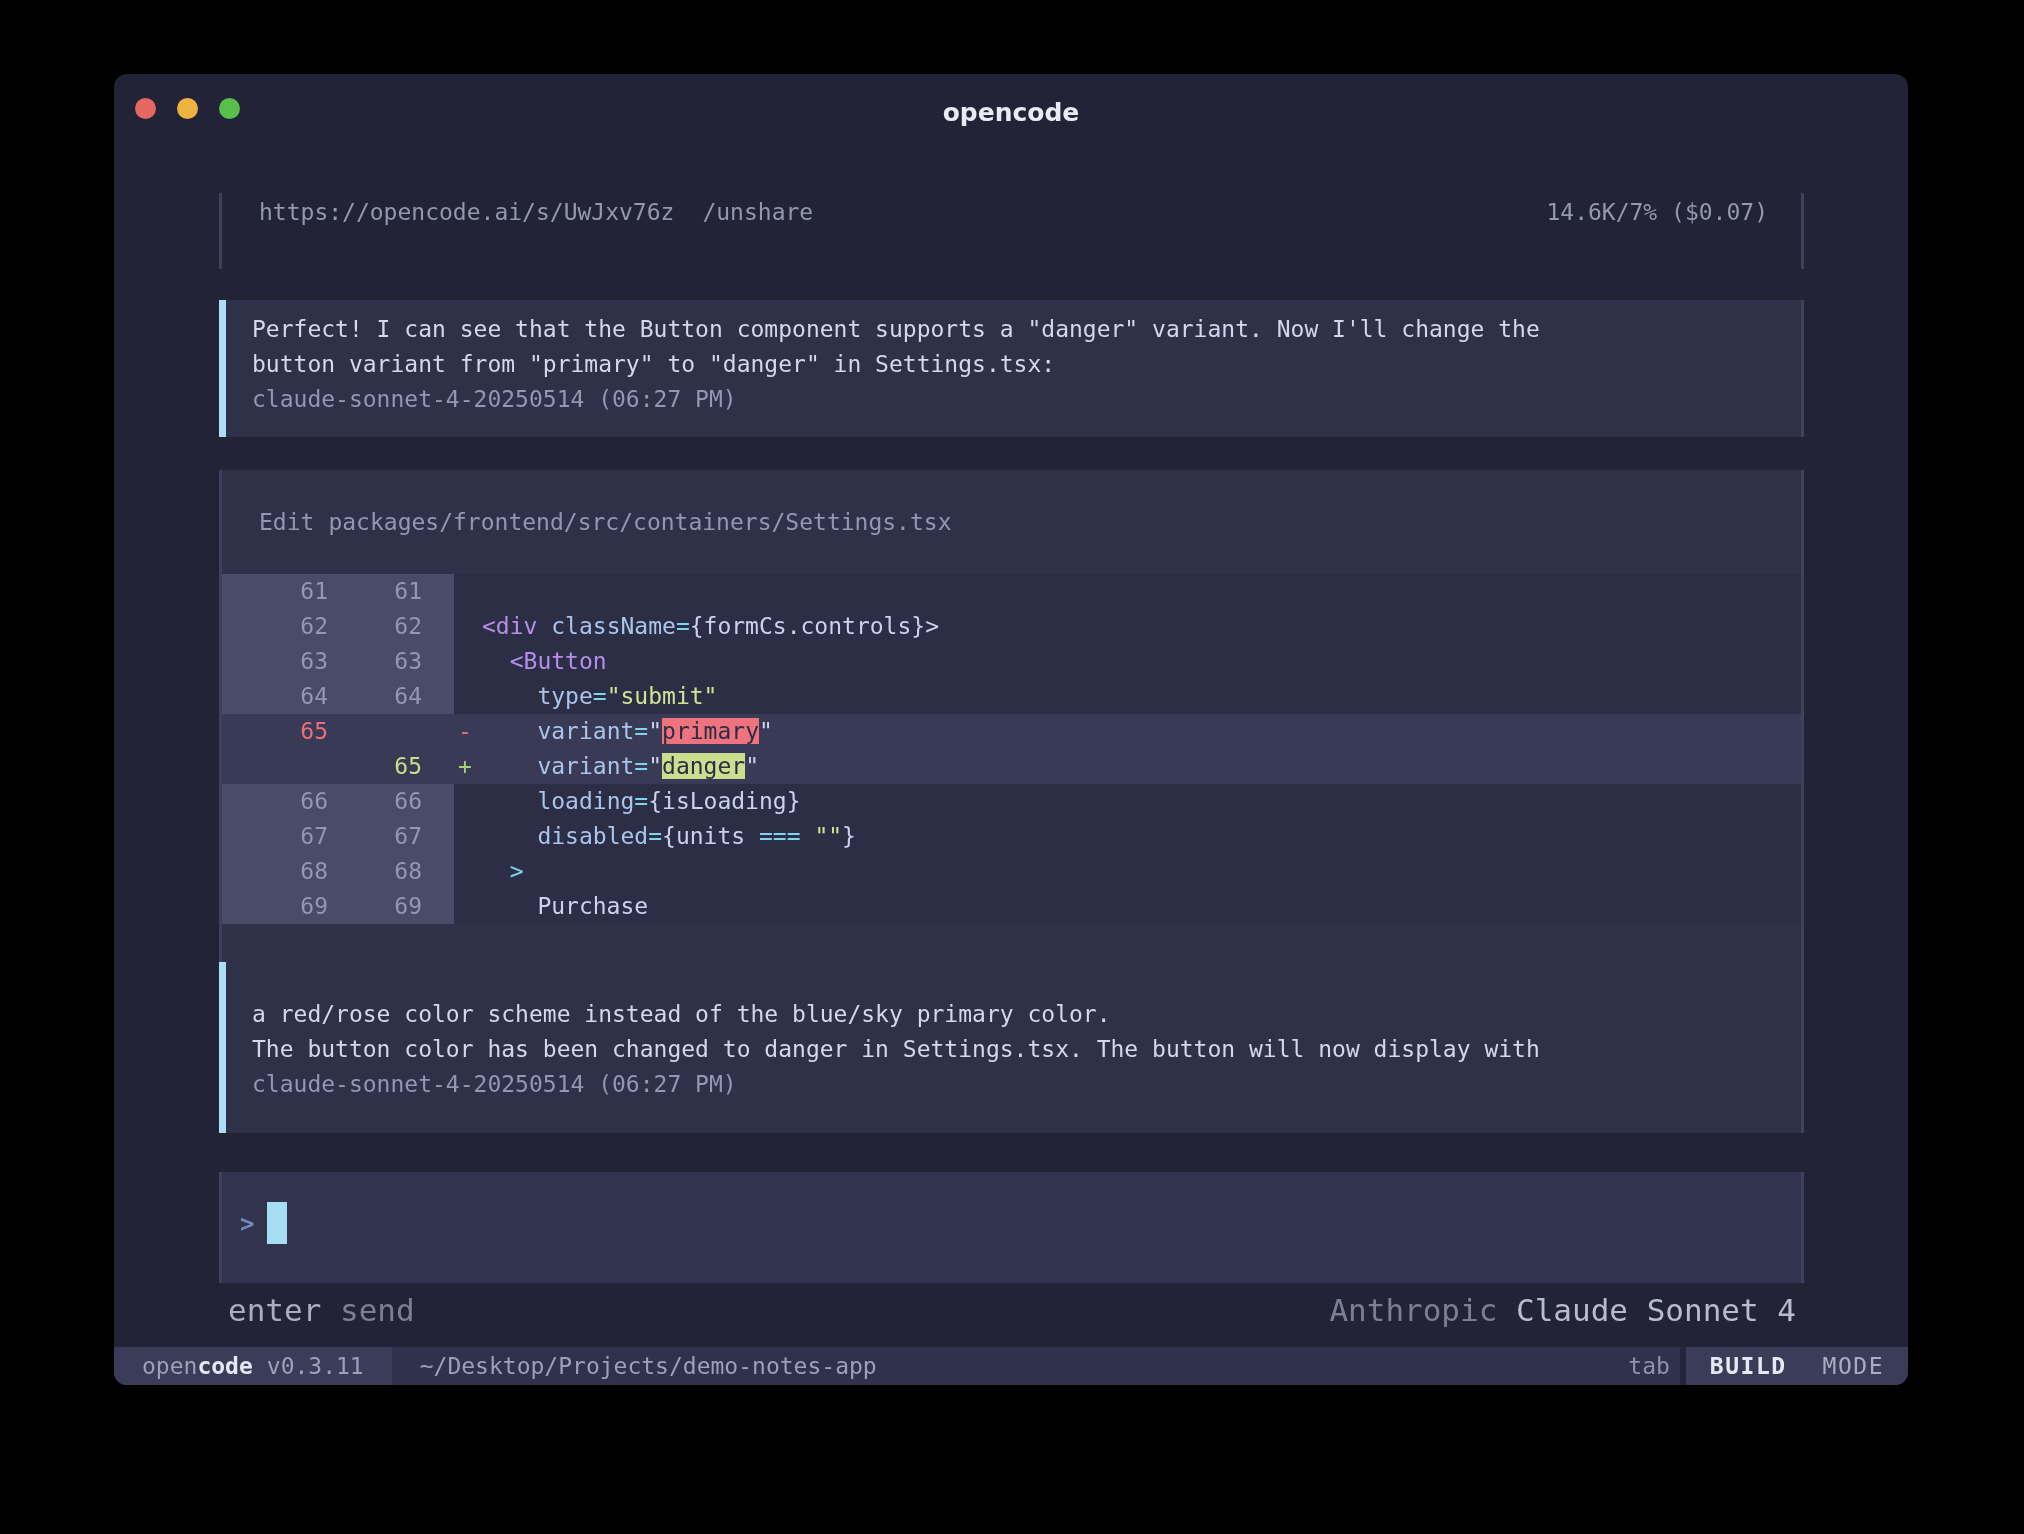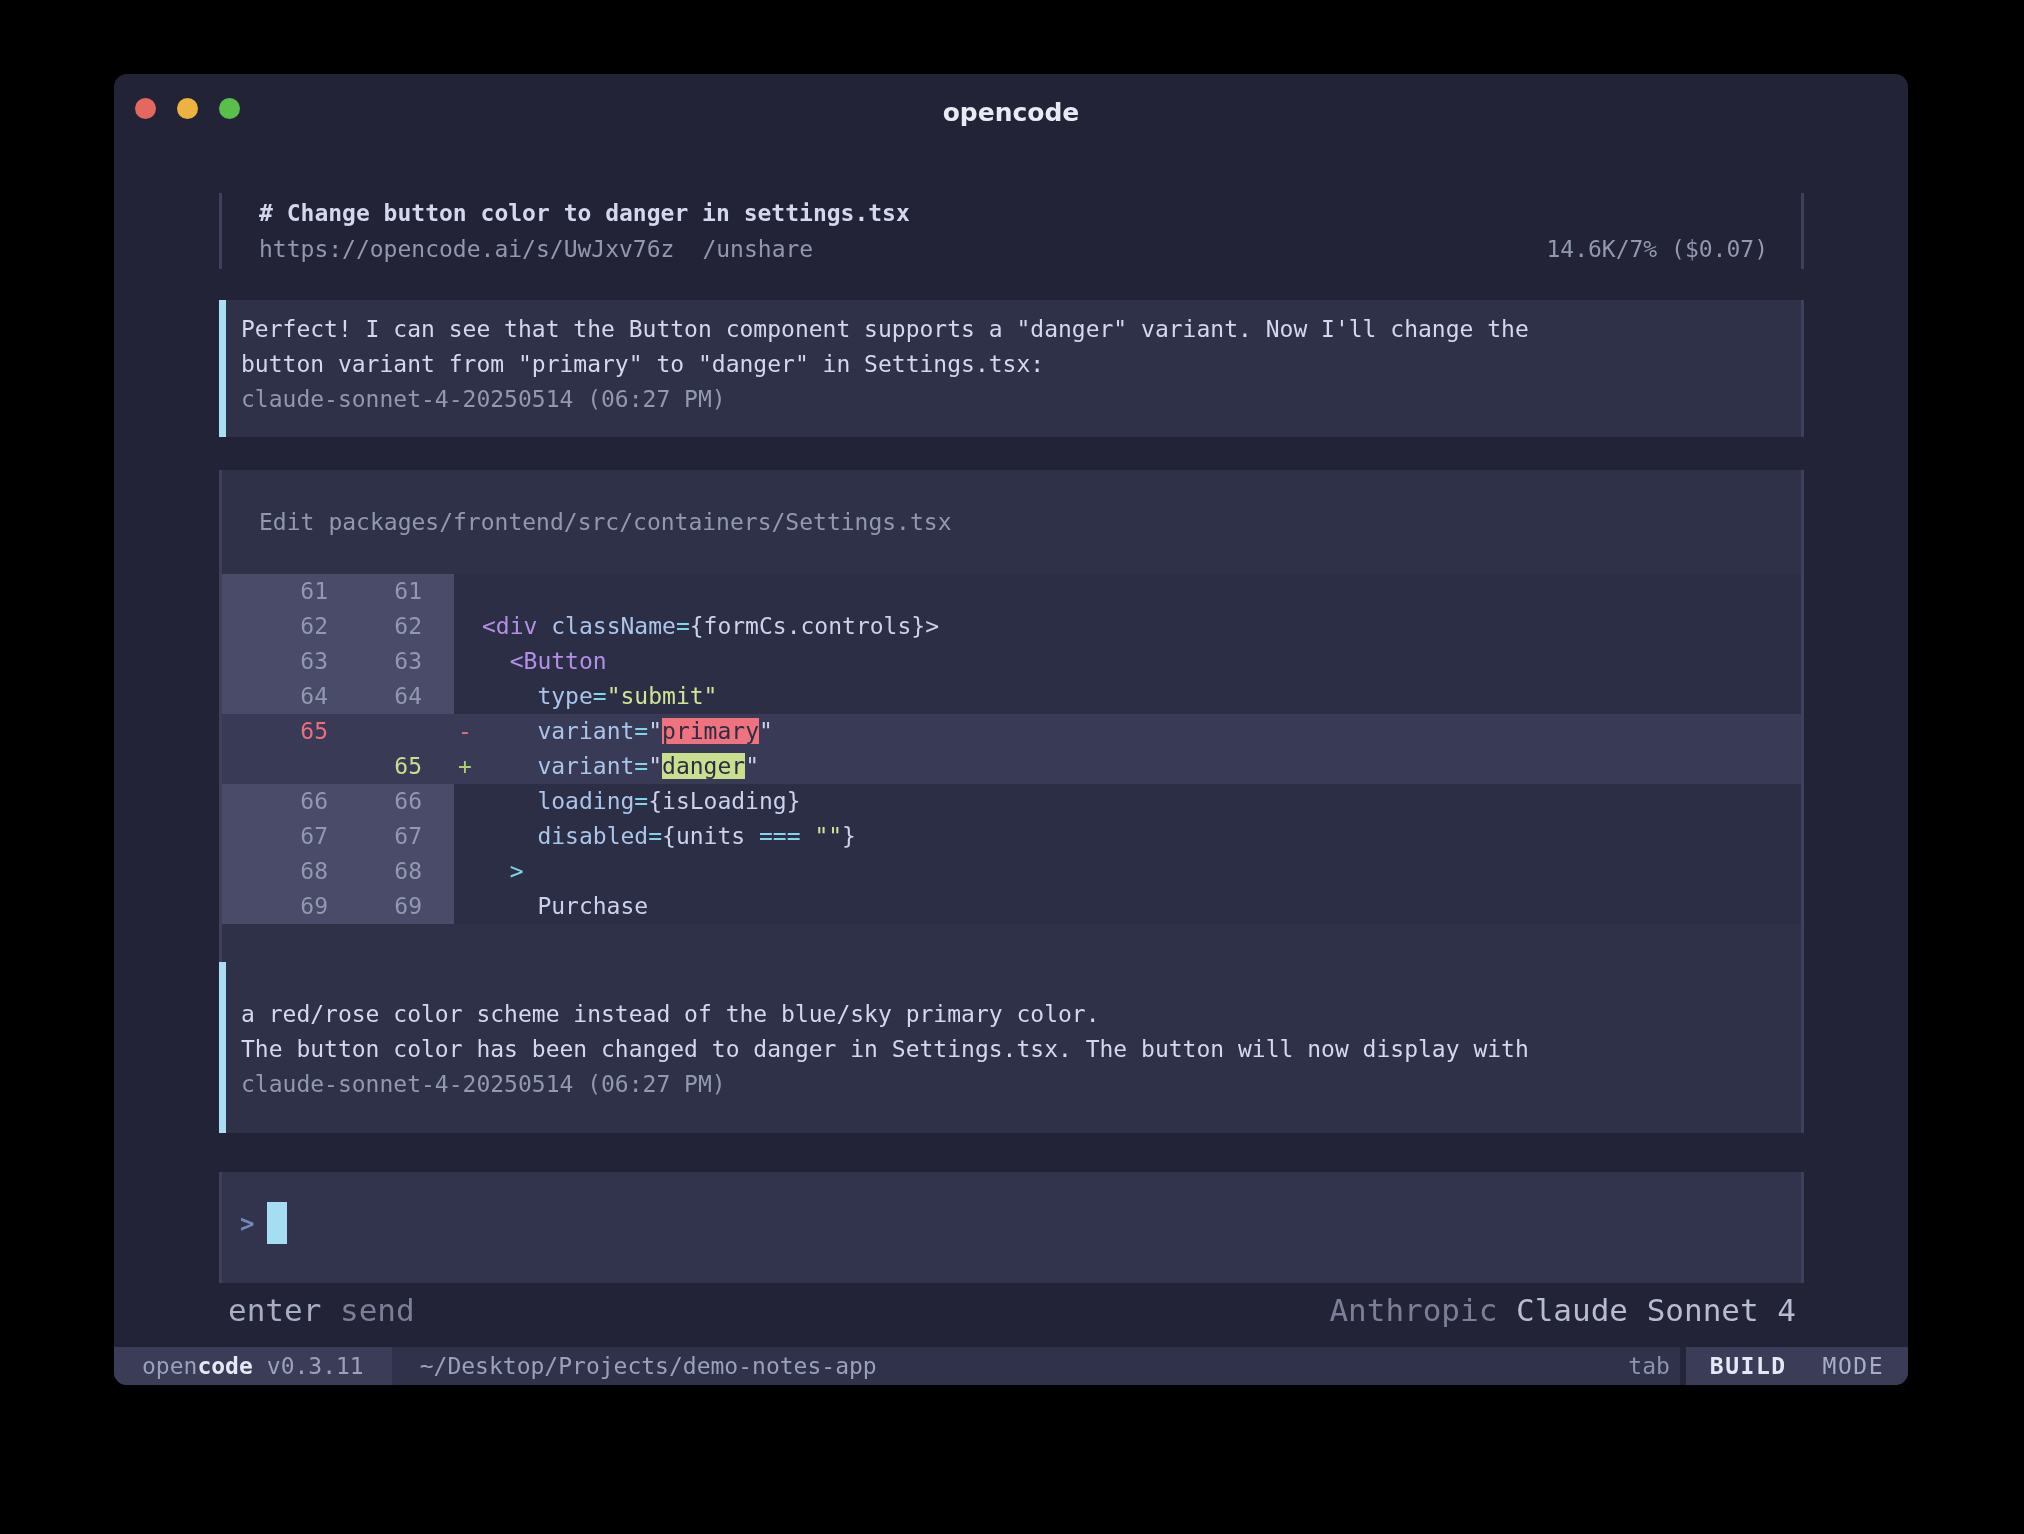--- a/index.html
+++ b/index.html
@@ -26,21 +26,21 @@
   
   .session-header{top:119px;height:76px;padding:2px 33px 0 37px;display:flex;flex-direction:column;}
   .session-title{font-size:23px;font-weight:700;color:var(--c-text_bright,#d3d8ee);line-height:37px;white-space:pre;}
   .session-sub{display:flex;align-items:baseline;font-size:23px;line-height:34px;color:var(--c-text_gray,#9298b0);}
   .session-url{white-space:pre;}
   .session-unshare{margin-left:28px;white-space:pre;}
   .session-stats{margin-left:auto;white-space:pre;}
 
   
   .msg{background:var(--c-block_bg,#2f3149);border-left:7px solid var(--c-accent,#a9def4);
-       padding-left:15px;overflow:hidden;}
+       padding-left:26px;overflow:hidden;}
   .msg1{top:226px;height:137px;padding-top:12px;}
   .msg2{top:888px;height:171px;padding-top:35px;}
   .msg-line{font-size:23px;line-height:35px;color:var(--c-text_bright,#d3d8ee);white-space:pre;}
   .meta-line{font-size:23px;line-height:35px;color:var(--c-text_gray,#9298b0);white-space:pre;}
 
   
   .edit{top:396px;height:538px;background:var(--c-block_bg,#2f3149);overflow:hidden;}
   .edit-head{height:104px;display:flex;align-items:center;padding-left:37px;
              font-size:23px;color:var(--c-text_gray,#9aa0b8);}
   .edit-action{margin-right:14px;}
@@ -101,21 +101,20 @@
   <div class="titlebar">
     <div class="lights">
       <div class="light red"></div>
       <div class="light yellow"></div>
       <div class="light green"></div>
     </div>
     <div class="wtitle">opencode</div>
   </div>
 
   <div class="block session-header">
-    <div class="session-title"># Change button color to danger in settings.tsx</div>
     <div class="session-sub">
       <span class="session-url">https://opencode.ai/s/UwJxv76z</span>
       <span class="session-unshare">/unshare</span>
       <span class="session-stats">14.6K/7% ($0.07)</span>
     </div>
   </div>
 
   <div class="block msg msg1">
     <div class="msg-lines">
         <div class="msg-line">Perfect! I can see that the Button component supports a "danger" variant. Now I'll change the</div>

